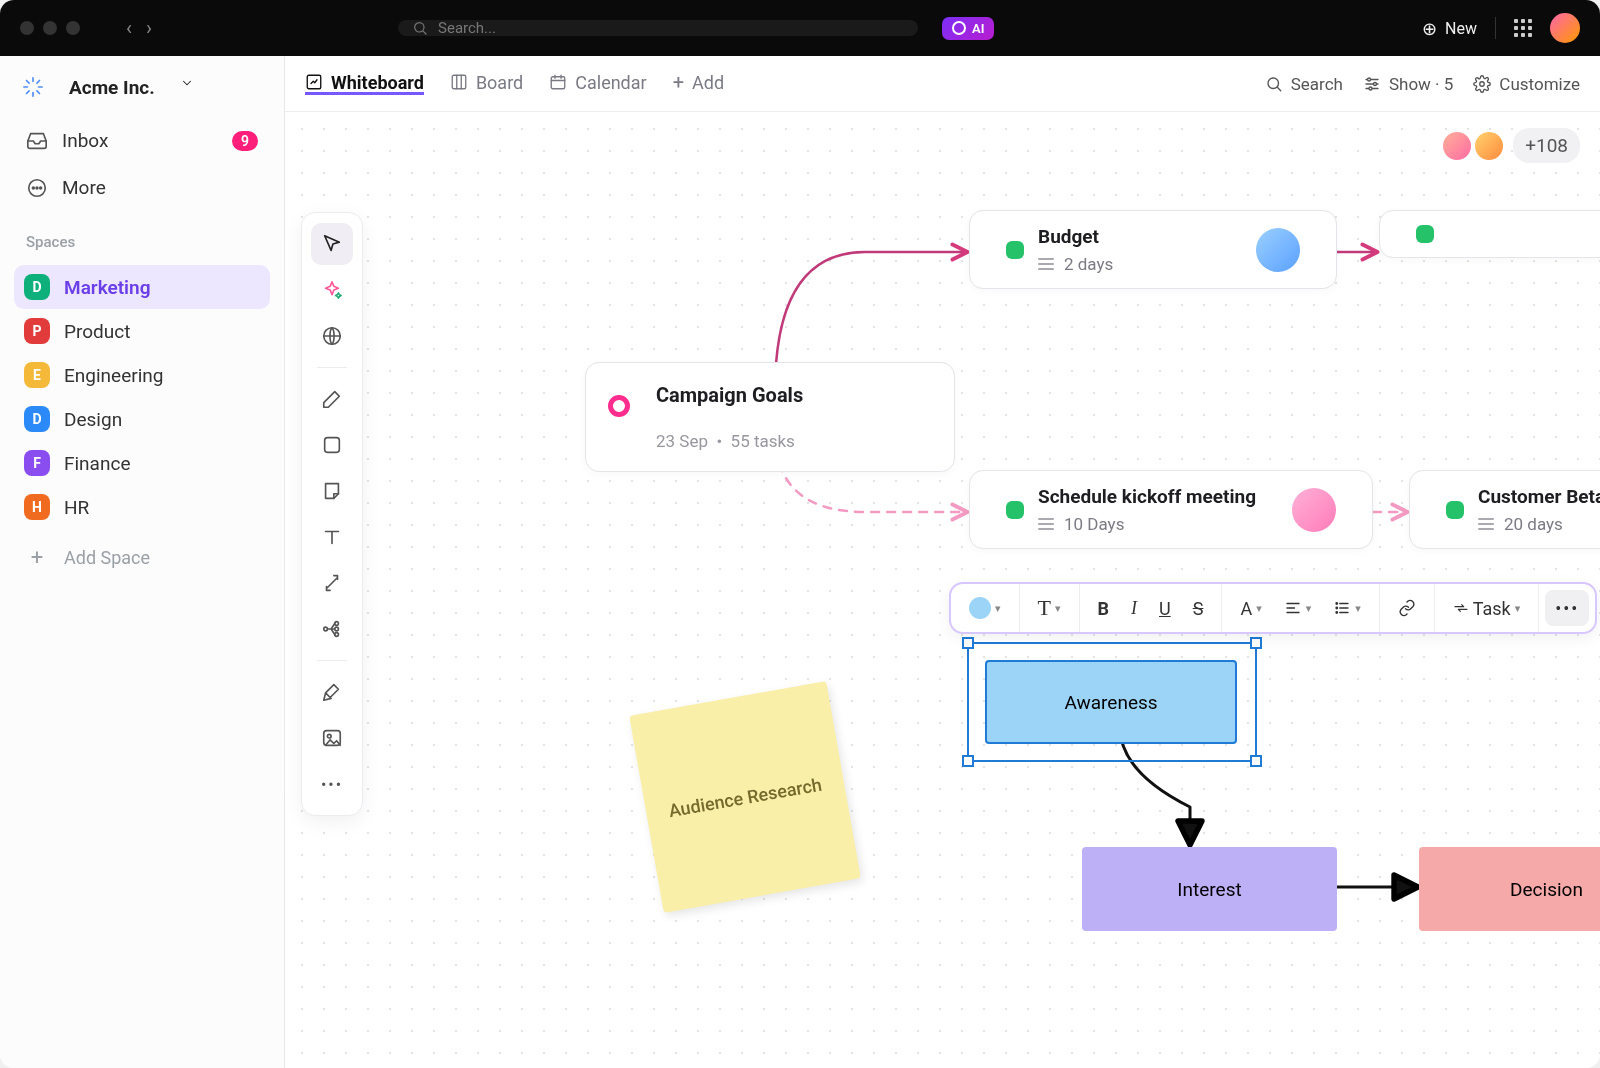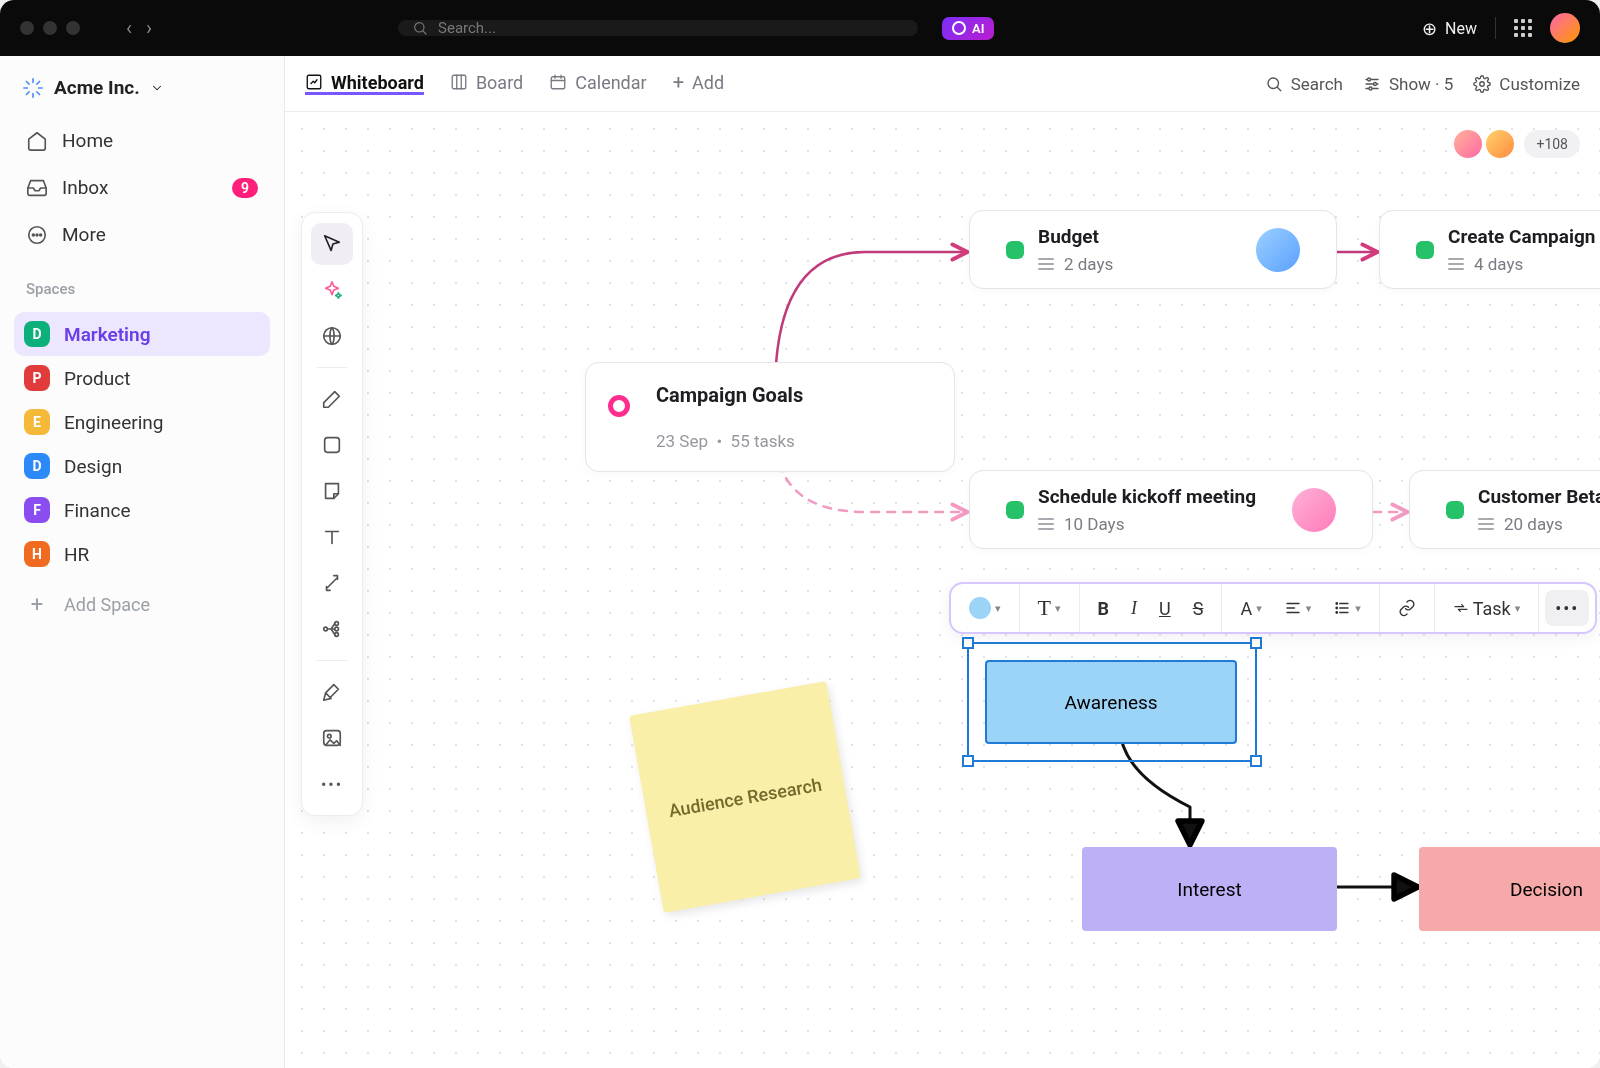--- a/index.html
+++ b/index.html
@@ -20,21 +20,21 @@
   .title-right .divider { width: 1px; height: 22px; background: #333; }
   .apps-grid { display: grid; grid-template-columns: repeat(3,4px); grid-template-rows: repeat(3,4px); gap: 3px; cursor:pointer; }
   .apps-grid span { background:#ccc; border-radius:1px; }
   .avatar-top { width: 30px; height: 30px; border-radius: 50%; background: linear-gradient(135deg,#f6a,#f90); }
 
   
   .main { flex: 1; display: flex; overflow: hidden; }
 
   
   .sidebar { width: 285px; border-right: 1px solid #e8e8ec; background: #fcfcfd; padding: 14px 14px; display: flex; flex-direction: column; gap: 4px; }
-  .workspace { display: flex; align-items: center; gap: 10px; padding: 6px 8px 16px 8px; font-weight: 700; font-size: 19px; color: #222; cursor:pointer; }
+  .workspace { display: flex; gap: 25px; padding: 6px 8px 16px 8px; font-weight: 700; font-size: 19px; color: #222; cursor:pointer; }
   .workspace .logo { width: 22px; height: 22px; color:#4f8df9; }
   .nav-item { display: flex; align-items: center; gap: 14px; padding: 10px 12px; border-radius: 10px; font-size: 19px; color: #333; cursor: pointer; position: relative; }
   .nav-item .ico { width: 22px; height: 22px; color: #555; display:flex; align-items:center; justify-content:center; }
   .badge { margin-left: auto; background: #ff1f7a; color: #fff; border-radius: 12px; padding: 2px 9px; font-size: 14px; font-weight: 600; }
   .section-label { color: #9aa0a6; font-size: 15px; padding: 20px 12px 10px 12px; font-weight: 500; }
   .space-item { display: flex; align-items: center; gap: 14px; padding: 9px 10px; border-radius: 10px; font-size: 19px; color: #333; cursor: pointer; }
   .space-item.active { background: #ece6ff; color: #6b3fe8; font-weight: 600; }
   .space-badge { width: 26px; height: 26px; border-radius: 8px; color: #fff; font-weight: 700; font-size: 14px; display: flex; align-items: center; justify-content: center; }
   .add-space { display: flex; align-items: center; gap: 14px; padding: 12px 10px; color: #9aa0a6; font-size: 18px; cursor:pointer; }
 
@@ -46,21 +46,21 @@
   .tab .ico { width: 18px; height: 18px; }
   .tabs-right { margin-left: auto; display: flex; align-items: center; gap: 20px; color: #555; font-size: 17px; }
   .tabs-right .item { display: flex; align-items: center; gap: 8px; cursor: pointer; }
 
   
   .canvas { flex: 1; position: relative; background: #fff; overflow: hidden; }
   .canvas::before { content:""; position:absolute; inset:0; background-image: radial-gradient(#d7d7dd 1.3px, transparent 1.3px); background-size: 22px 22px; background-position: 6px 6px; opacity:.7; }
 
   .collab { position: absolute; top: 16px; right: 20px; display: flex; align-items: center; gap: 8px; }
   .collab .av { width: 32px; height: 32px; border-radius: 50%; border: 2px solid #fff; margin-left:-8px; }
-  .collab .more { background: #f1f1f4; border-radius: 16px; padding: 6px 12px; font-size: 14px; color: #555; }
+  .collab .more { background: #f1f1f4; border-radius: 16px; padding: 6px 12px; font-size: 19px; color: #555; }
 
   
   .toolbar { position: absolute; left: 16px; top: 100px; width: 62px; background: #fff; border: 1px solid #ececf0; border-radius: 14px; box-shadow: 0 6px 20px rgba(0,0,0,.06); display: flex; flex-direction: column; align-items: center; padding: 10px 0; gap: 4px; }
   .toolbar .tbtn { width: 42px; height: 42px; border-radius: 10px; display: flex; align-items: center; justify-content: center; color: #555; cursor: pointer; }
   .toolbar .tbtn.active { background: #f0eef4; color:#222; }
   .toolbar .sep { width: 30px; height: 1px; background: #ececef; margin: 6px 0; }
 
   
   .card { position: absolute; background: #fff; border: 1px solid #e4e4e9; border-radius: 14px; padding: 14px 36px; box-shadow: 0 2px 10px rgba(0,0,0,.03); display:flex; align-items:center; gap:14px; }
   .card .dot { width: 18px; height: 18px; border-radius: 6px; }
@@ -158,28 +158,20 @@
           </svg>
         <span>Acme Inc.</span>
         <svg width="14" height="14" viewBox="0 0 24 24">
             <path d="m6 9 6 6 6-6"></path>
           </svg>
       </div>
 
       <div class="nav-item">
         <span class="ico">
             <svg viewBox="0 0 24 24" width="22" height="22">
-              <path d="m3 10 9-7 9 7v10a2 2 0 0 1-2 2H5a2 2 0 0 1-2-2Z"></path>
-            </svg>
-          </span>
-        <span>Home</span>
-      </div>
-      <div class="nav-item">
-        <span class="ico">
-            <svg viewBox="0 0 24 24" width="22" height="22">
               <path d="M22 12h-6l-2 3h-4l-2-3H2"></path>
               <path d="M5 4h14l3 8v6a2 2 0 0 1-2 2H4a2 2 0 0 1-2-2v-6Z"></path>
             </svg>
           </span>
         <span>Inbox</span>
         <span class="badge">9</span>
       </div>
       <div class="nav-item">
         <span class="ico">
             <svg viewBox="0 0 24 24" width="22" height="22">
@@ -404,31 +396,20 @@
                   <span></span>
                 </span>
                 <span>2 days</span>
               </div>
           </div>
           <div class="ava" style="background:linear-gradient(135deg,#9bd0ff,#5aa0ff)"></div>
         </div>
 
         <div class="card" style="left:1094px; top:98px; width:380px;">
           <span class="dot" style="background:#25c26a"></span>
-          <div>
-            <div class="title">Create Campaign</div>
-            <div class="sub">
-                <span class="bars">
-                  <span></span>
-                  <span></span>
-                  <span></span>
-                </span>
-                <span>4 days</span>
-              </div>
-          </div>
 
         </div>
 
         <div class="card" style="left:684px; top:358px; width:404px;">
           <span class="dot" style="background:#25c26a"></span>
           <div>
             <div class="title">Schedule kickoff meeting</div>
             <div class="sub">
                 <span class="bars">
                   <span></span>

